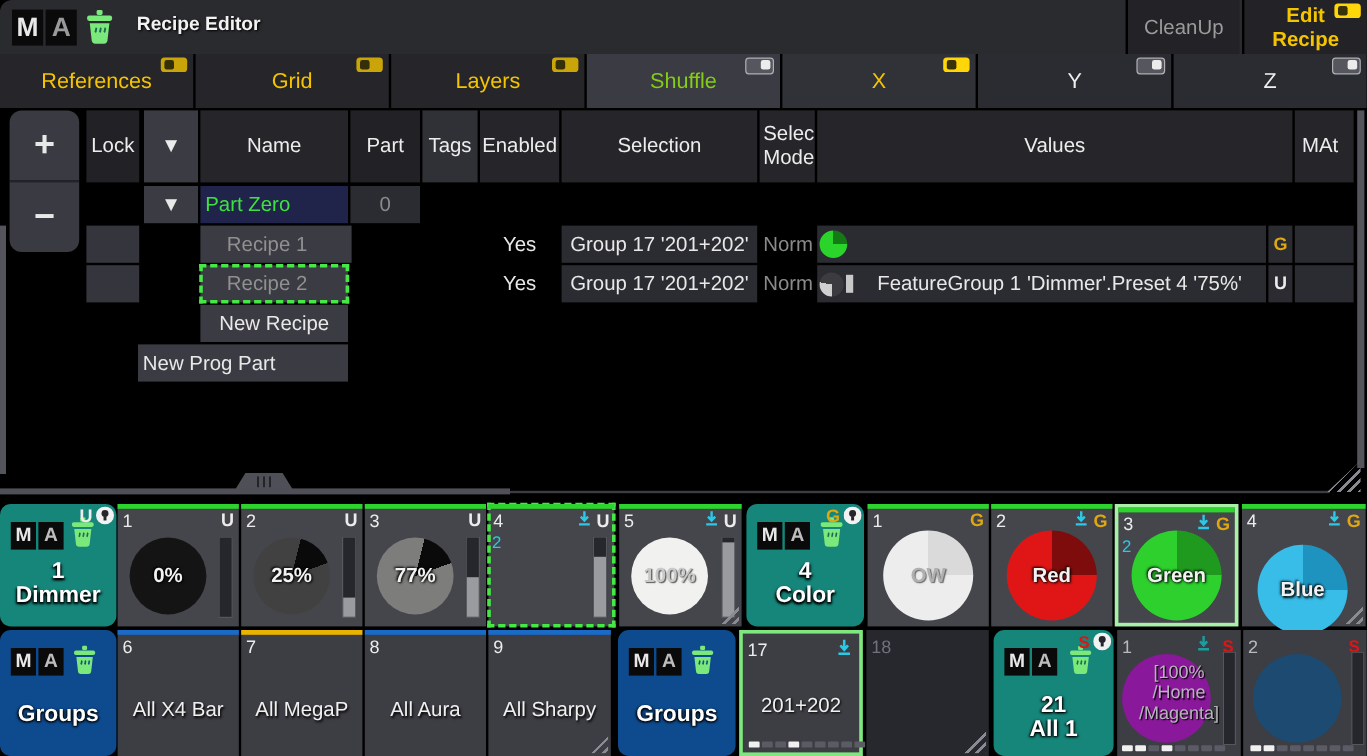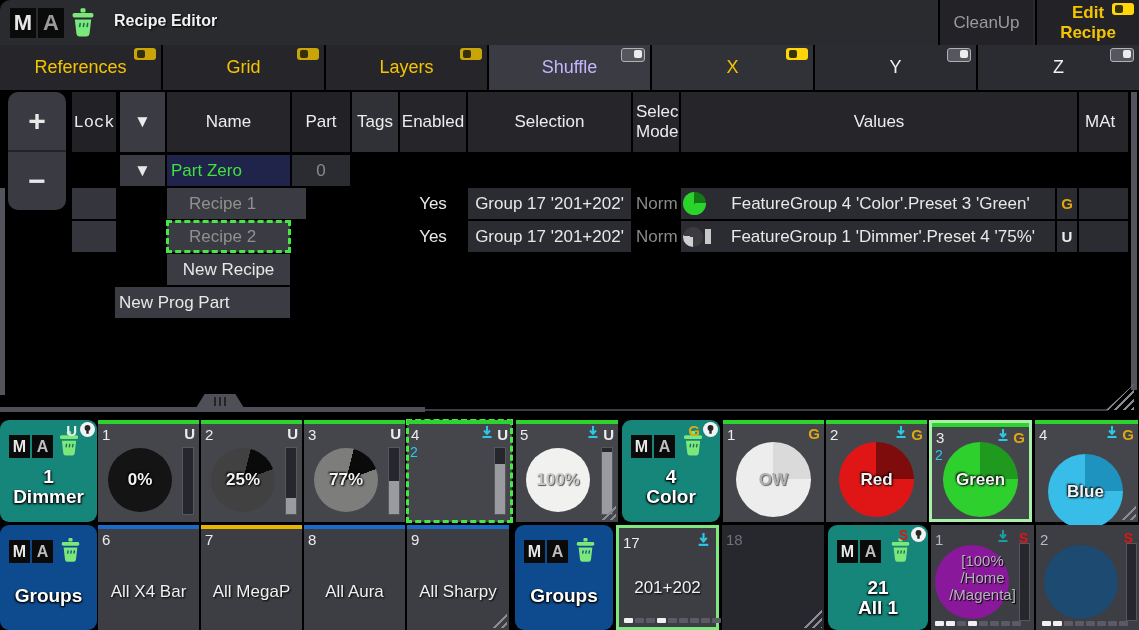--- a/index.html
+++ b/index.html
@@ -20,21 +20,21 @@
   .editrecipe{color:#f5c400;font-size:17px;font-weight:bold;line-height:20px;}
   
   .tgl{position:absolute;top:3px;right:5px;width:22px;height:12px;border-radius:3px;}
   .tgl .kn{position:absolute;top:2px;width:8px;height:8px;border-radius:2px;}
   .tgl-y{background:#c9a50a;} .tgl-y .kn{left:3px;background:#35300a;}
   .tgl-yb{background:#ffd60a;} .tgl-yb .kn{left:3px;background:#3a3208;}
   .tgl-w{background:#55565e;border:1px solid #b0b0b5;} .tgl-w .kn{right:2px;top:1px;background:#ececec;}
   
   .tab{top:45px;height:45px;display:flex;align-items:center;justify-content:center;font-size:18px;cursor:pointer;}
   .tab-y{background:#26262a;color:#f5c400;}
-  .tab-wl{background:#3b3c43;color:#c4b5fd;}
+  .tab-wl{background:#3b3c43;color:#84cc16;}
   .tab-x{background:#313238;color:#f5c400;}
   .tab-w{background:#2b2c31;color:#f0f0f0;}
   
   .hcell{top:92px;height:60px;background:#26262a;display:flex;align-items:center;justify-content:center;
          font-size:17px;color:#ececec;overflow:hidden;}
   .cell{height:31px;display:flex;align-items:center;font-size:17px;overflow:hidden;}
   .c-center{justify-content:center;}
   .rowbg{background:#2b2c31;}
   .namebg{background:#3b3c43;}
   .plusminus{left:8px;top:92px;width:58px;height:118px;background:#3a3b42;border-radius:10px;overflow:hidden;}
@@ -133,48 +133,47 @@
       <span class="kn"></span>
     </span>
   </div>
 <div class="abs tab tab-w" style="left:978px;width:161px;">
     <span>Z</span>
     <span class="tgl tgl-w">
       <span class="kn"></span>
     </span>
   </div>
 
-<div class="abs hcell" style="left:72px;width:44px;background:#222226;font-family:Liberation Mono, monospace;">Lock</div>
+<div class="abs hcell" style="left:72px;width:44px;background:#222226;">Lock</div>
 <div class="abs hcell" style="left:120px;width:45px;background:#3b3c43;">▼</div>
 <div class="abs hcell" style="left:167px;width:123px;">Name</div>
 <div class="abs hcell" style="left:292px;width:58px;background:#222226;">Part</div>
 <div class="abs hcell" style="left:352px;width:46px;background:#303137;">Tags</div>
 <div class="abs hcell" style="left:400px;width:66px;">Enabled</div>
 <div class="abs hcell" style="left:468px;width:163px;">Selection</div>
 <div class="abs hcell" style="left:633px;width:46px;line-height:20px;padding-left:3px;justify-content:flex-start;white-space:normal;word-break:break-word;">Selec Mode</div>
 <div class="abs hcell" style="left:681px;width:396px;">Values</div>
 <div class="abs hcell" style="left:1079px;width:49px;justify-content:flex-start;padding-left:6px;">MAt</div>
 
 <div class="abs plusminus">
   <div class="pm" style="border-bottom:2px solid #22232a;">+</div>
   <div class="pm">−</div>
 </div>
 
 <div class="abs cell c-center" style="left:120px;top:155px;width:45px;background:#3b3c43;">▼</div>
 <div class="abs cell" style="left:167px;top:155px;width:123px;background:#20244a;color:#3fe03f;padding-left:4px;">Part Zero</div>
 <div class="abs cell c-center rowbg" style="left:292px;top:155px;width:58px;color:#8a8a8a;">0</div>
 
 <div class="abs cell" style="left:72px;top:188px;width:44px;background:#35363d;"></div>
-<div class="abs cell namebg" style="left:167px;top:188px;width:139px;color:#909090;padding-left:22px;">Recipe 1</div>
+<div class="abs cell namebg" style="left:167px;top:188px;width:126px;color:#909090;padding-left:22px;">Recipe 1</div>
 <div class="abs cell c-center" style="left:400px;top:188px;width:66px;">Yes</div>
 <div class="abs cell c-center rowbg" style="left:468px;top:188px;width:163px;">Group 17 '201+202'</div>
 <div class="abs cell" style="left:633px;top:188px;width:46px;color:#8a8a8a;padding-left:3px;">Norm</div>
 <div class="abs cell rowbg" style="left:681px;top:188px;width:374px;">
   <span class="pie" style="width:23px;height:23px;margin-left:2px;background:conic-gradient(from 0deg,#157a15 0 90deg,#2bd42b 90deg 360deg);"></span>
-  <span style="flex:1;text-align:center;">FeatureGroup 4 'Color'.Preset 3 'Green'</span>
 </div>
 <div class="abs cell c-center rowbg badge-g" style="left:1057px;top:188px;width:20px;">G</div>
 <div class="abs cell rowbg" style="left:1079px;top:188px;width:49px;"></div>
 
 <div class="abs cell" style="left:72px;top:221px;width:44px;background:#35363d;"></div>
 <div class="abs cell namebg sel-dashed" style="left:167px;top:221px;width:123px;color:#909090;padding-left:22px;">Recipe 2</div>
 <div class="abs cell c-center" style="left:400px;top:221px;width:66px;">Yes</div>
 <div class="abs cell c-center rowbg" style="left:468px;top:221px;width:163px;">Group 17 '201+202'</div>
 <div class="abs cell" style="left:633px;top:221px;width:46px;color:#8a8a8a;padding-left:3px;">Norm</div>
 <div class="abs cell rowbg" style="left:681px;top:221px;width:374px;">

